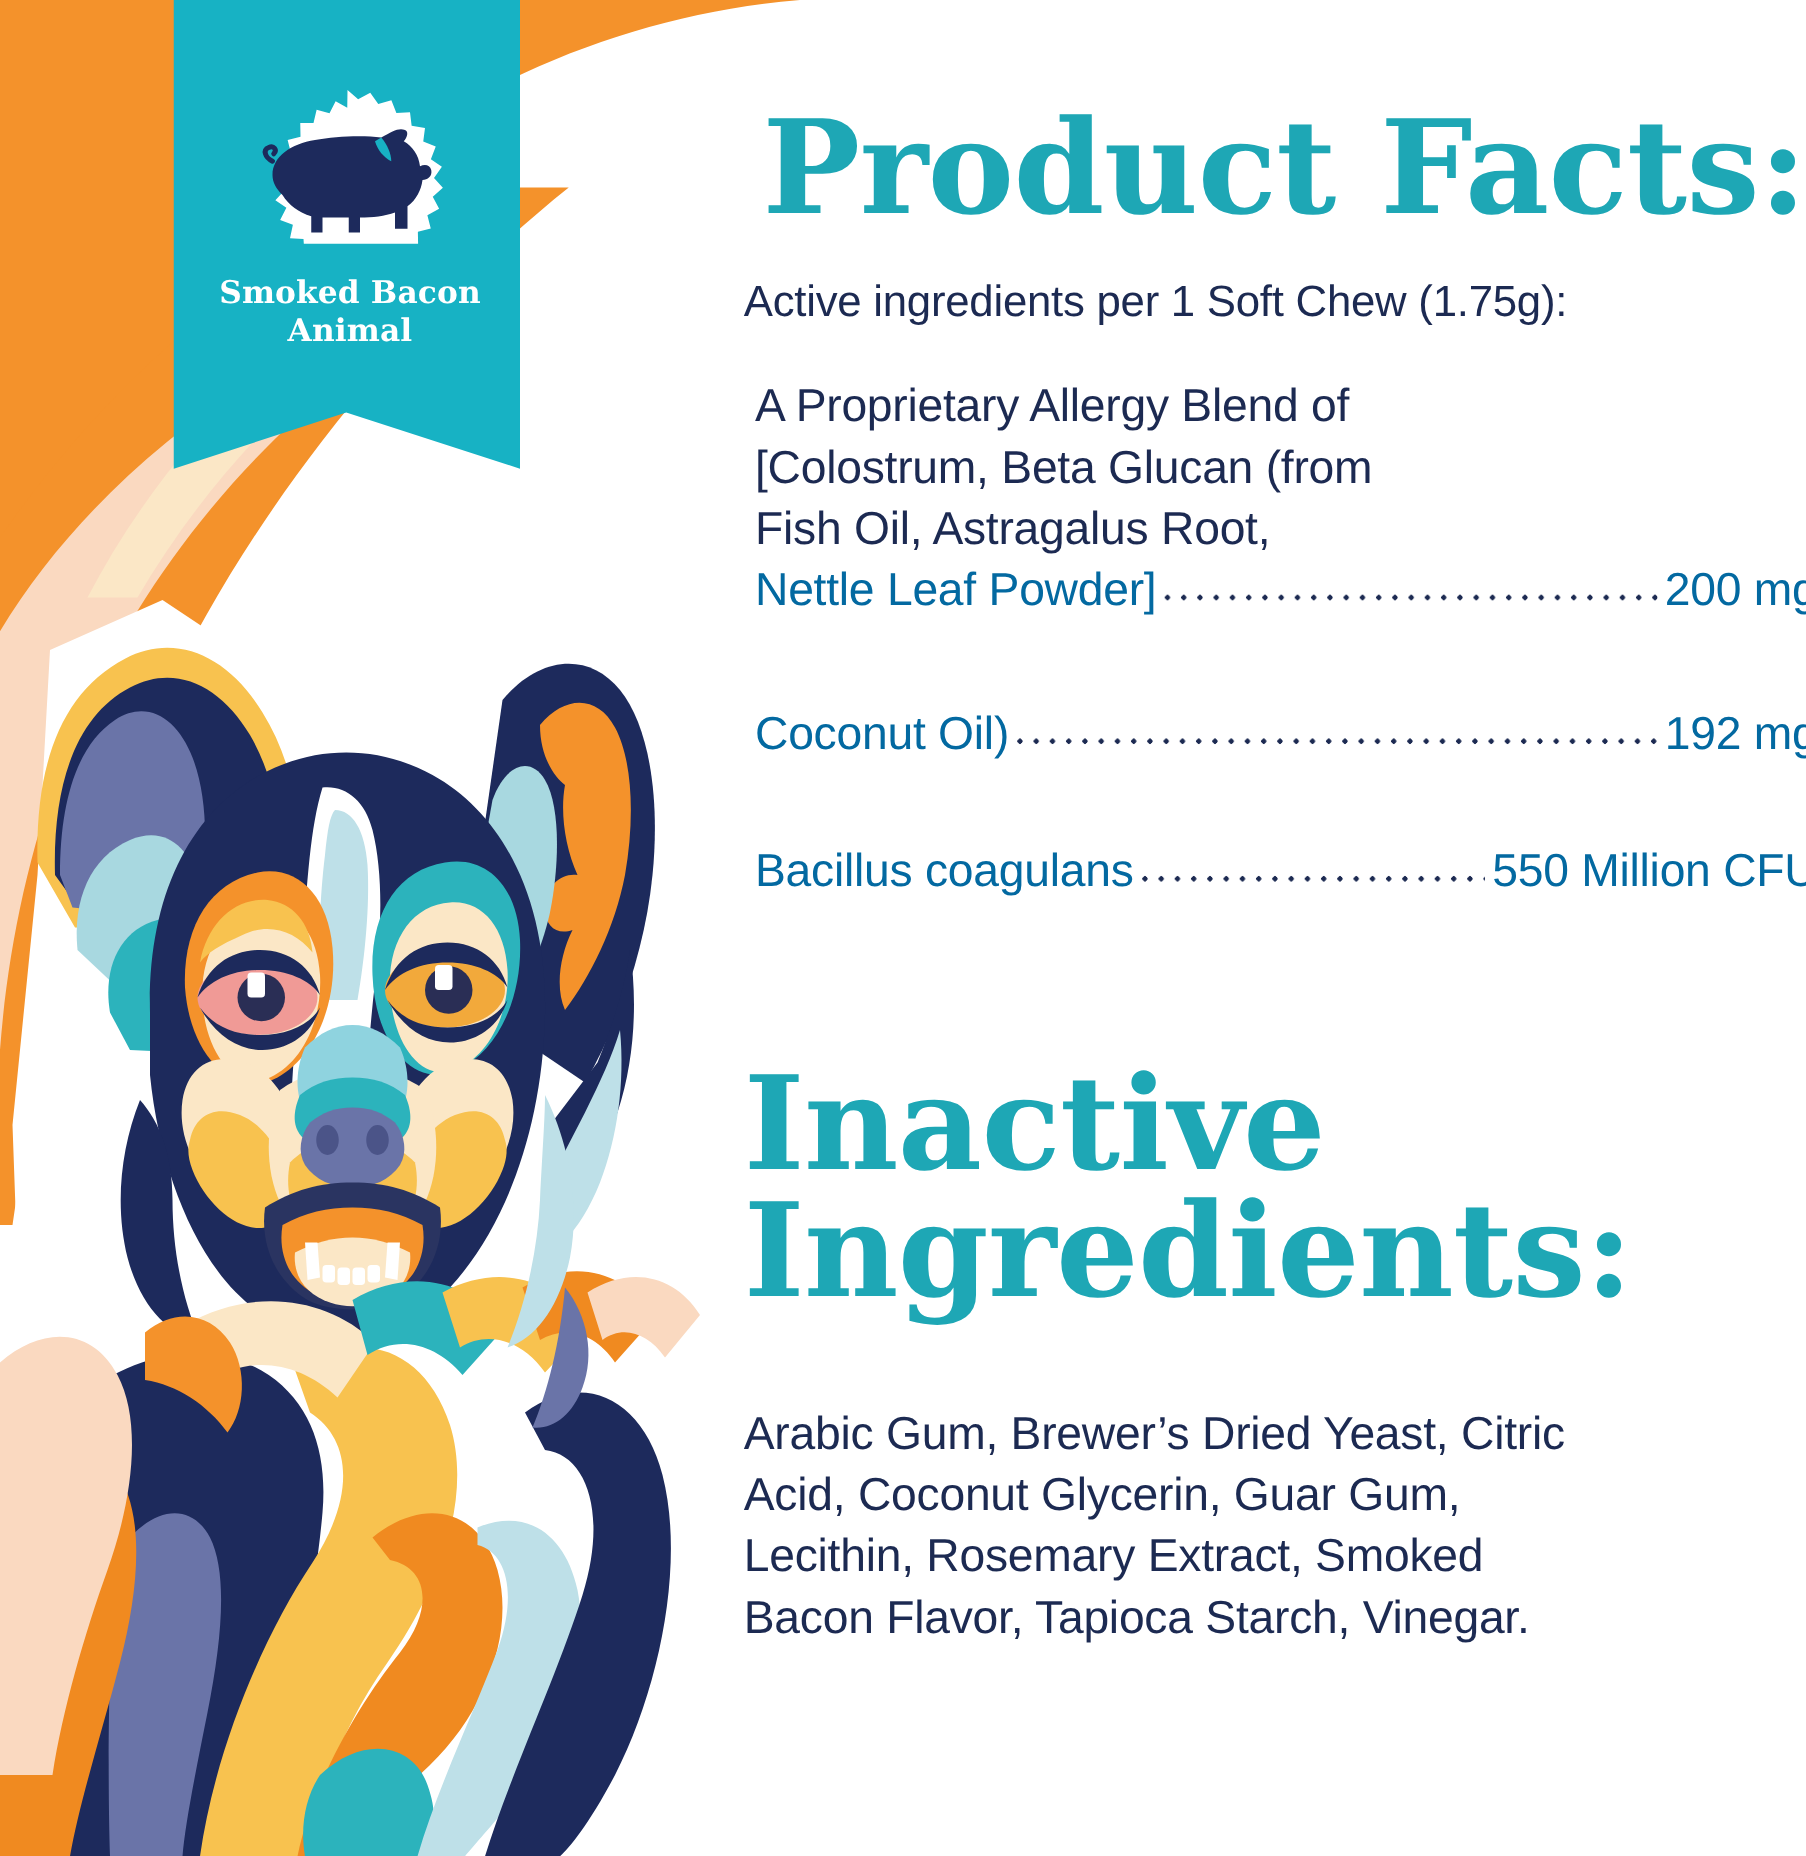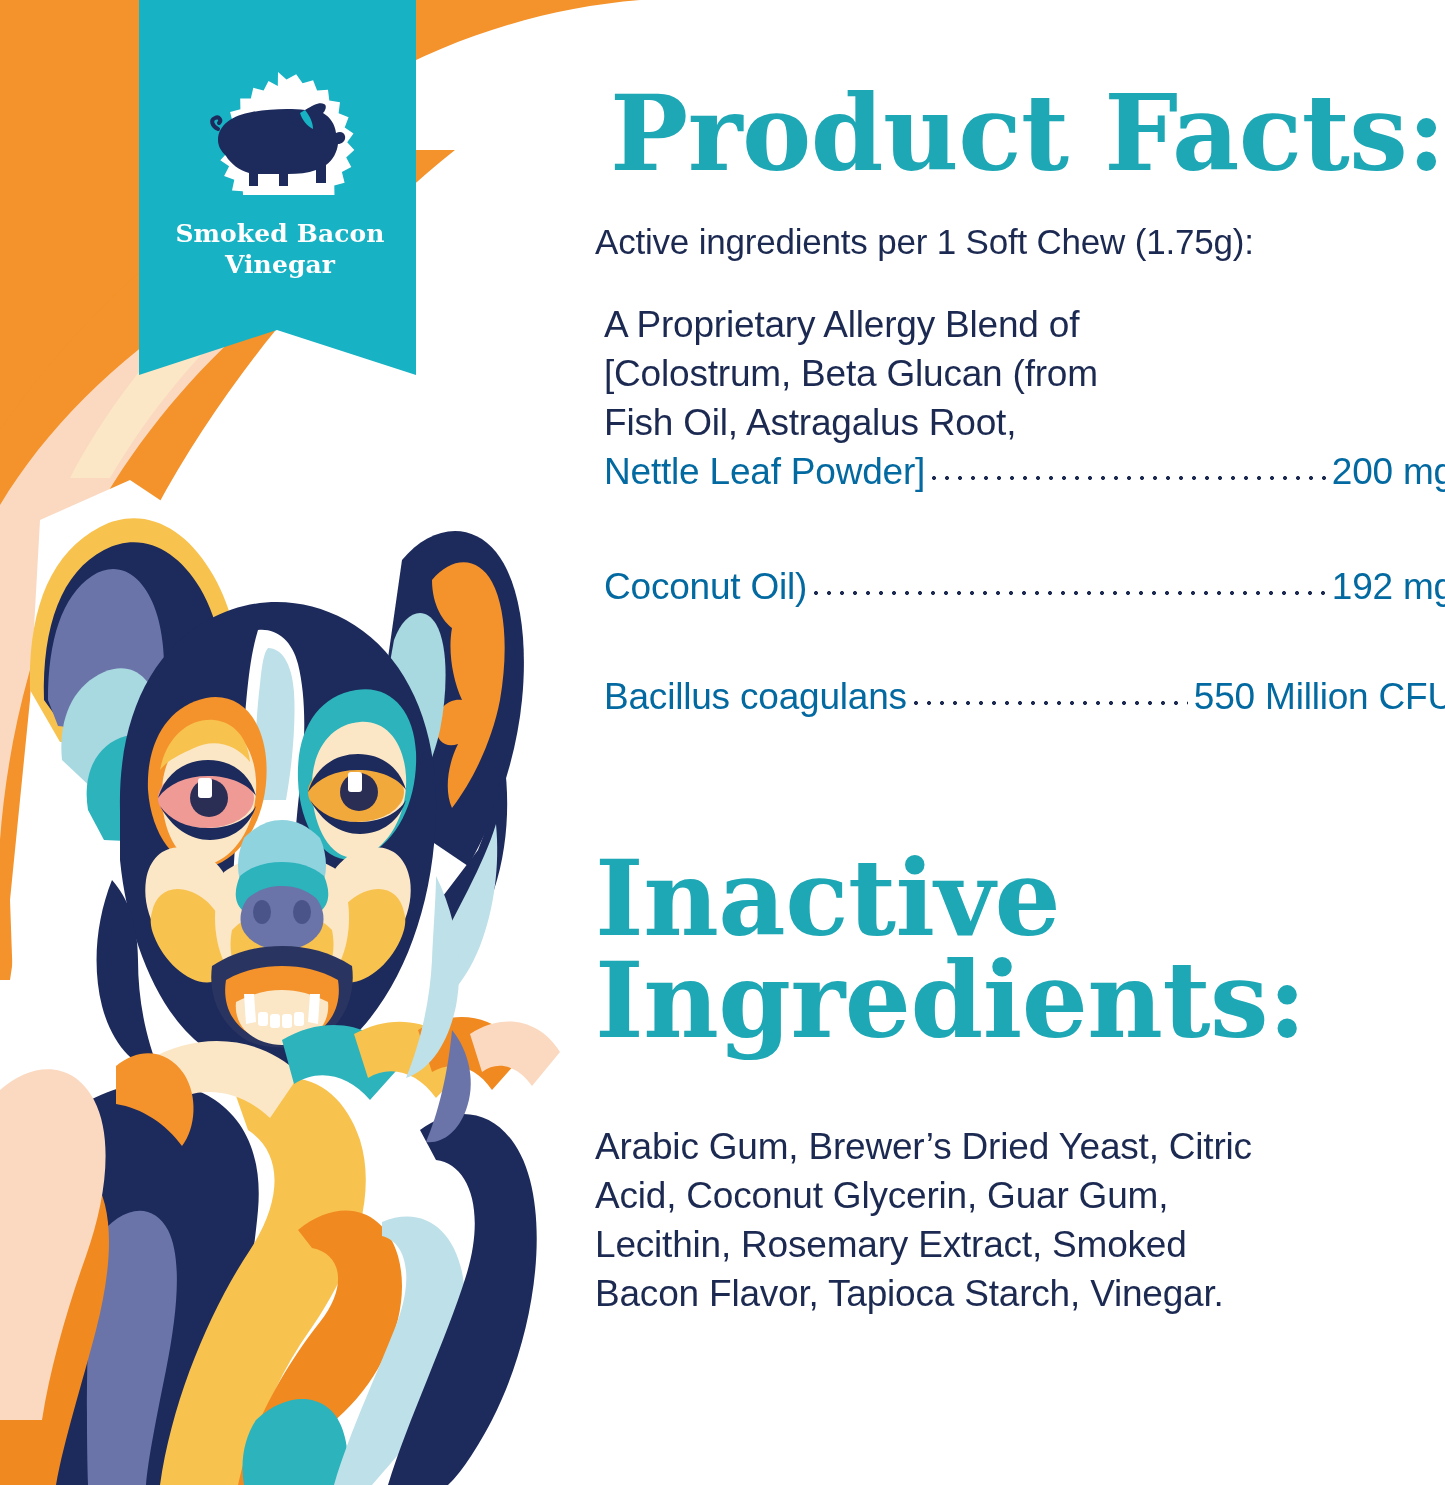--- a/index.html
+++ b/index.html
@@ -374,21 +374,21 @@
       M 436,876 C 456,916 464,964 456,1006 C 448,1044 430,1070 406,1078
       C 420,1044 430,1002 432,960 C 434,920 436,894 436,876 Z"></path>
     <path fill="#6A74A8" d="
       M 452,1030 C 470,1052 476,1084 466,1110 C 458,1132 442,1144 426,1142
       C 438,1114 448,1074 452,1030 Z"></path>
   </g>
 </svg>
 
 <div class="banner-text">
   <span class="ln">Smoked Bacon</span>
-  <span class="ln">Vinegar</span>
+  <span class="ln">Animal</span>
 </div>
 
 <div class="content">
 
   <div class="heading h-product">Product Facts:</div>
 
   <div class="body-text subline">Active ingredients per 1 Soft Chew (1.75g):</div>
 
   <div class="ing-block ing-blend">
     <div class="ing-line">A Proprietary Allergy Blend of</div>

